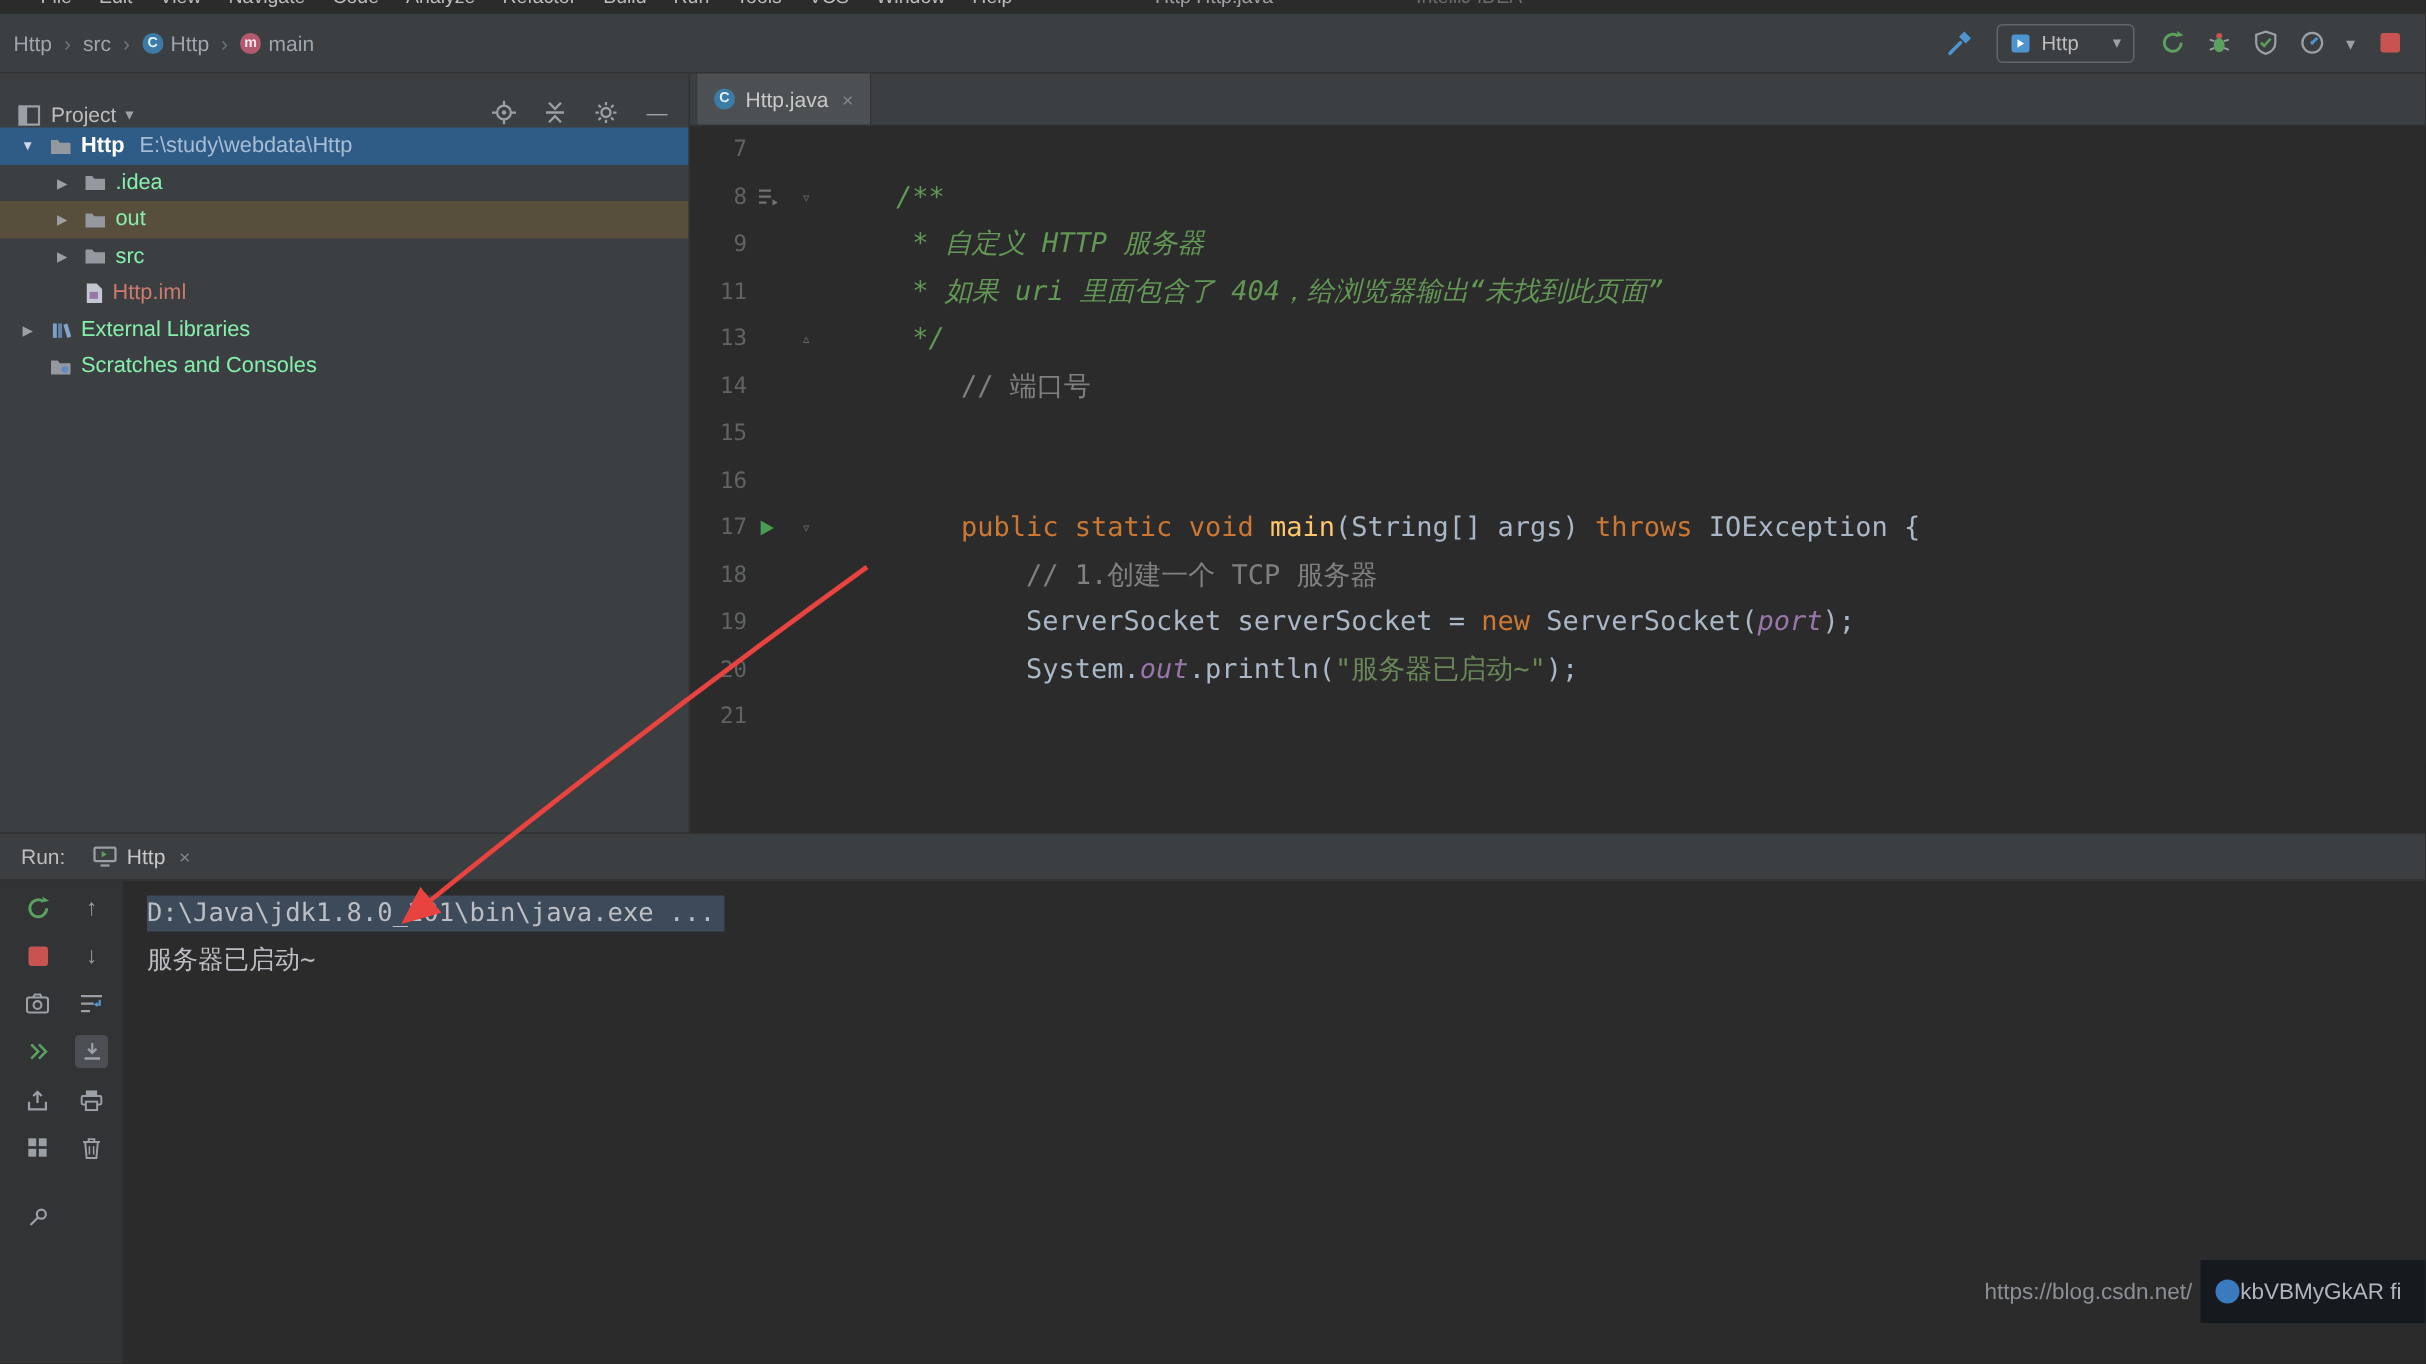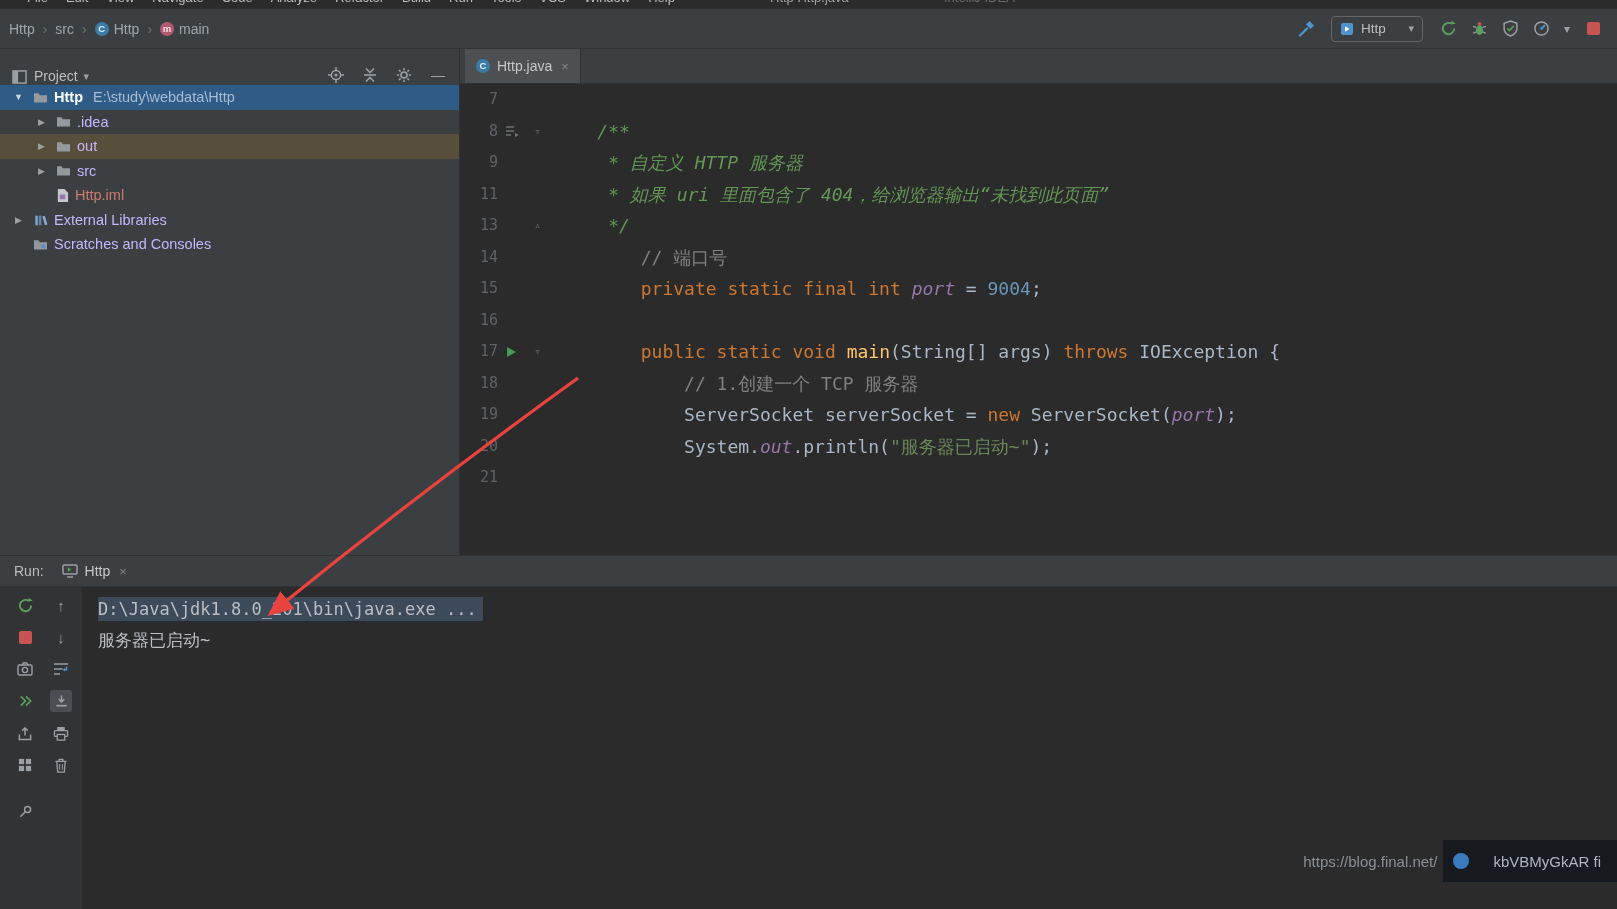--- a/index.html
+++ b/index.html
@@ -40,21 +40,21 @@
 .panel-actions .tool-btn{width:18px;height:18px}
 .minus-glyph{font-size:14px;color:#9da1a5;line-height:1}
 #tree{flex:1;font-size:14.5px;padding-top:1px;overflow:hidden}
 .tree-row{height:24.5px;display:flex;align-items:center;gap:6px;white-space:nowrap}
 .row-selected{background:#2F5B87}
 .row-selected .tree-label{color:#ffffff}
 .row-selected .tree-suffix{color:#a6bdd4}
 .row-selected .tree-arrow{color:#cfd8e2}
 .row-out{background:#574E3C}
 .tree-arrow{width:17px;text-align:center;font-size:9px;color:#9DA0A3;flex:none}
-.tree-label{color:#c4b5fd}
+.tree-label{color:#86efac}
 .tree-label.bold{font-weight:bold}
 .tree-suffix{color:#8198ad;margin-left:4px}
 
 
 #editor-col{flex:1;display:flex;flex-direction:column;min-width:0;background:#2b2b2b}
 #tabbar{height:35px;background:#3c3f41;border-bottom:1px solid #323232;display:flex;align-items:stretch;padding-left:5px;flex:none}
 .ed-tab{display:flex;align-items:center;gap:7px;padding:0 11px;background:#4C5052;font-size:14px;color:#c6c8ca;border-right:1px solid #323232}
 .tab-close{color:#84878a;font-size:13px;margin-left:2px}
 #editor{flex:1;font-family:"DejaVu Sans Mono","Liberation Mono",monospace;font-size:18px;line-height:31.5px;overflow:hidden}
 .code-line{display:flex;height:31.5px;align-items:stretch}
@@ -78,21 +78,21 @@
 .tb-btn{width:22px;height:22px;display:flex;align-items:center;justify-content:center;border-radius:3px;color:#9aa0a6}
 .tb-btn.toggled{background:#4b4f53}
 .tb-btn.gap-top{margin-top:14px}
 .uarr{font-size:15px;color:#9aa0a6;line-height:1}
 #console{flex:1;padding:7px 12px 0 16px;font-family:"DejaVu Sans Mono","Liberation Mono",monospace;font-size:17px;line-height:31px;color:#bcbec4;overflow:hidden}
 .console-sel{background:#3c4a59;padding:2px 6px 2px 0}
 
 
 #watermark{position:absolute;right:0;bottom:27px;display:flex;align-items:center;z-index:40}
 .wm-url{color:#8b9096;font-size:15px}
-.wm-box{height:42px;background:rgba(18,22,28,.82);display:flex;align-items:center;gap:24px;padding:0 16px 0 10px;margin-left:6px}
+.wm-box{height:42px;background:rgba(18,22,28,.82);display:flex;align-items:center;gap:0;padding:0 16px 0 10px;margin-left:6px}
 .wm-dot{width:16px;height:16px;border-radius:50%;background:#3a7bbf;flex:none}
 .wm-text{color:rgba(215,220,226,.8);font-size:15px;white-space:nowrap}
 
 
 #annotation{position:absolute;left:0;top:0;pointer-events:none;z-index:50}
 </style>
 </head>
 <body>
 
 <div id="titlebar">
@@ -370,21 +370,20 @@
         <div class="code-line">
           <span class="ln">14</span>
           <span class="g1"></span>
           <span class="g2"></span>
           <span class="code"><span>        </span><span class="c-cmt">// 端口号</span></span>
         </div>
         <div class="code-line">
           <span class="ln">15</span>
           <span class="g1"></span>
           <span class="g2"></span>
-          <span class="code"><span>        </span><span class="c-kw">private static final int</span><span> </span><span class="c-fld">port</span><span> = </span><span class="c-num">9004</span><span>;</span></span>
         </div>
         <div class="code-line">
           <span class="ln">16</span>
           <span class="g1"></span>
           <span class="g2"></span>
           <span class="code"></span>
         </div>
         <div class="code-line">
           <span class="ln">17</span>
           <span class="g1">
@@ -548,21 +547,21 @@
         </div>
     </div>
     <div id="console">
         <div class="console-line"><span class="console-sel">D:\Java\jdk1.8.0_201\bin\java.exe ...</span></div>
         <div class="console-line"><span>服务器已启动~</span></div>
       </div>
   </div>
 </div>
 
 <div id="watermark">
-  <span class="wm-url">https://blog.final.net/</span>
+  <span class="wm-url">https://blog.csdn.net/</span>
   <div class="wm-box">
     <span class="wm-dot"></span>
     <span class="wm-text">kbVBMyGkAR fi</span>
   </div>
 </div>
 
 <svg id="annotation" width="1617" height="909" viewBox="0 0 1617 909">
   <defs>
     <marker id="ah" markerWidth="10" markerHeight="9" refX="7" refY="3.5" orient="auto">
       <path d="M0 0 L8 3.5 L0 7 z" fill="#e8433e"></path>

